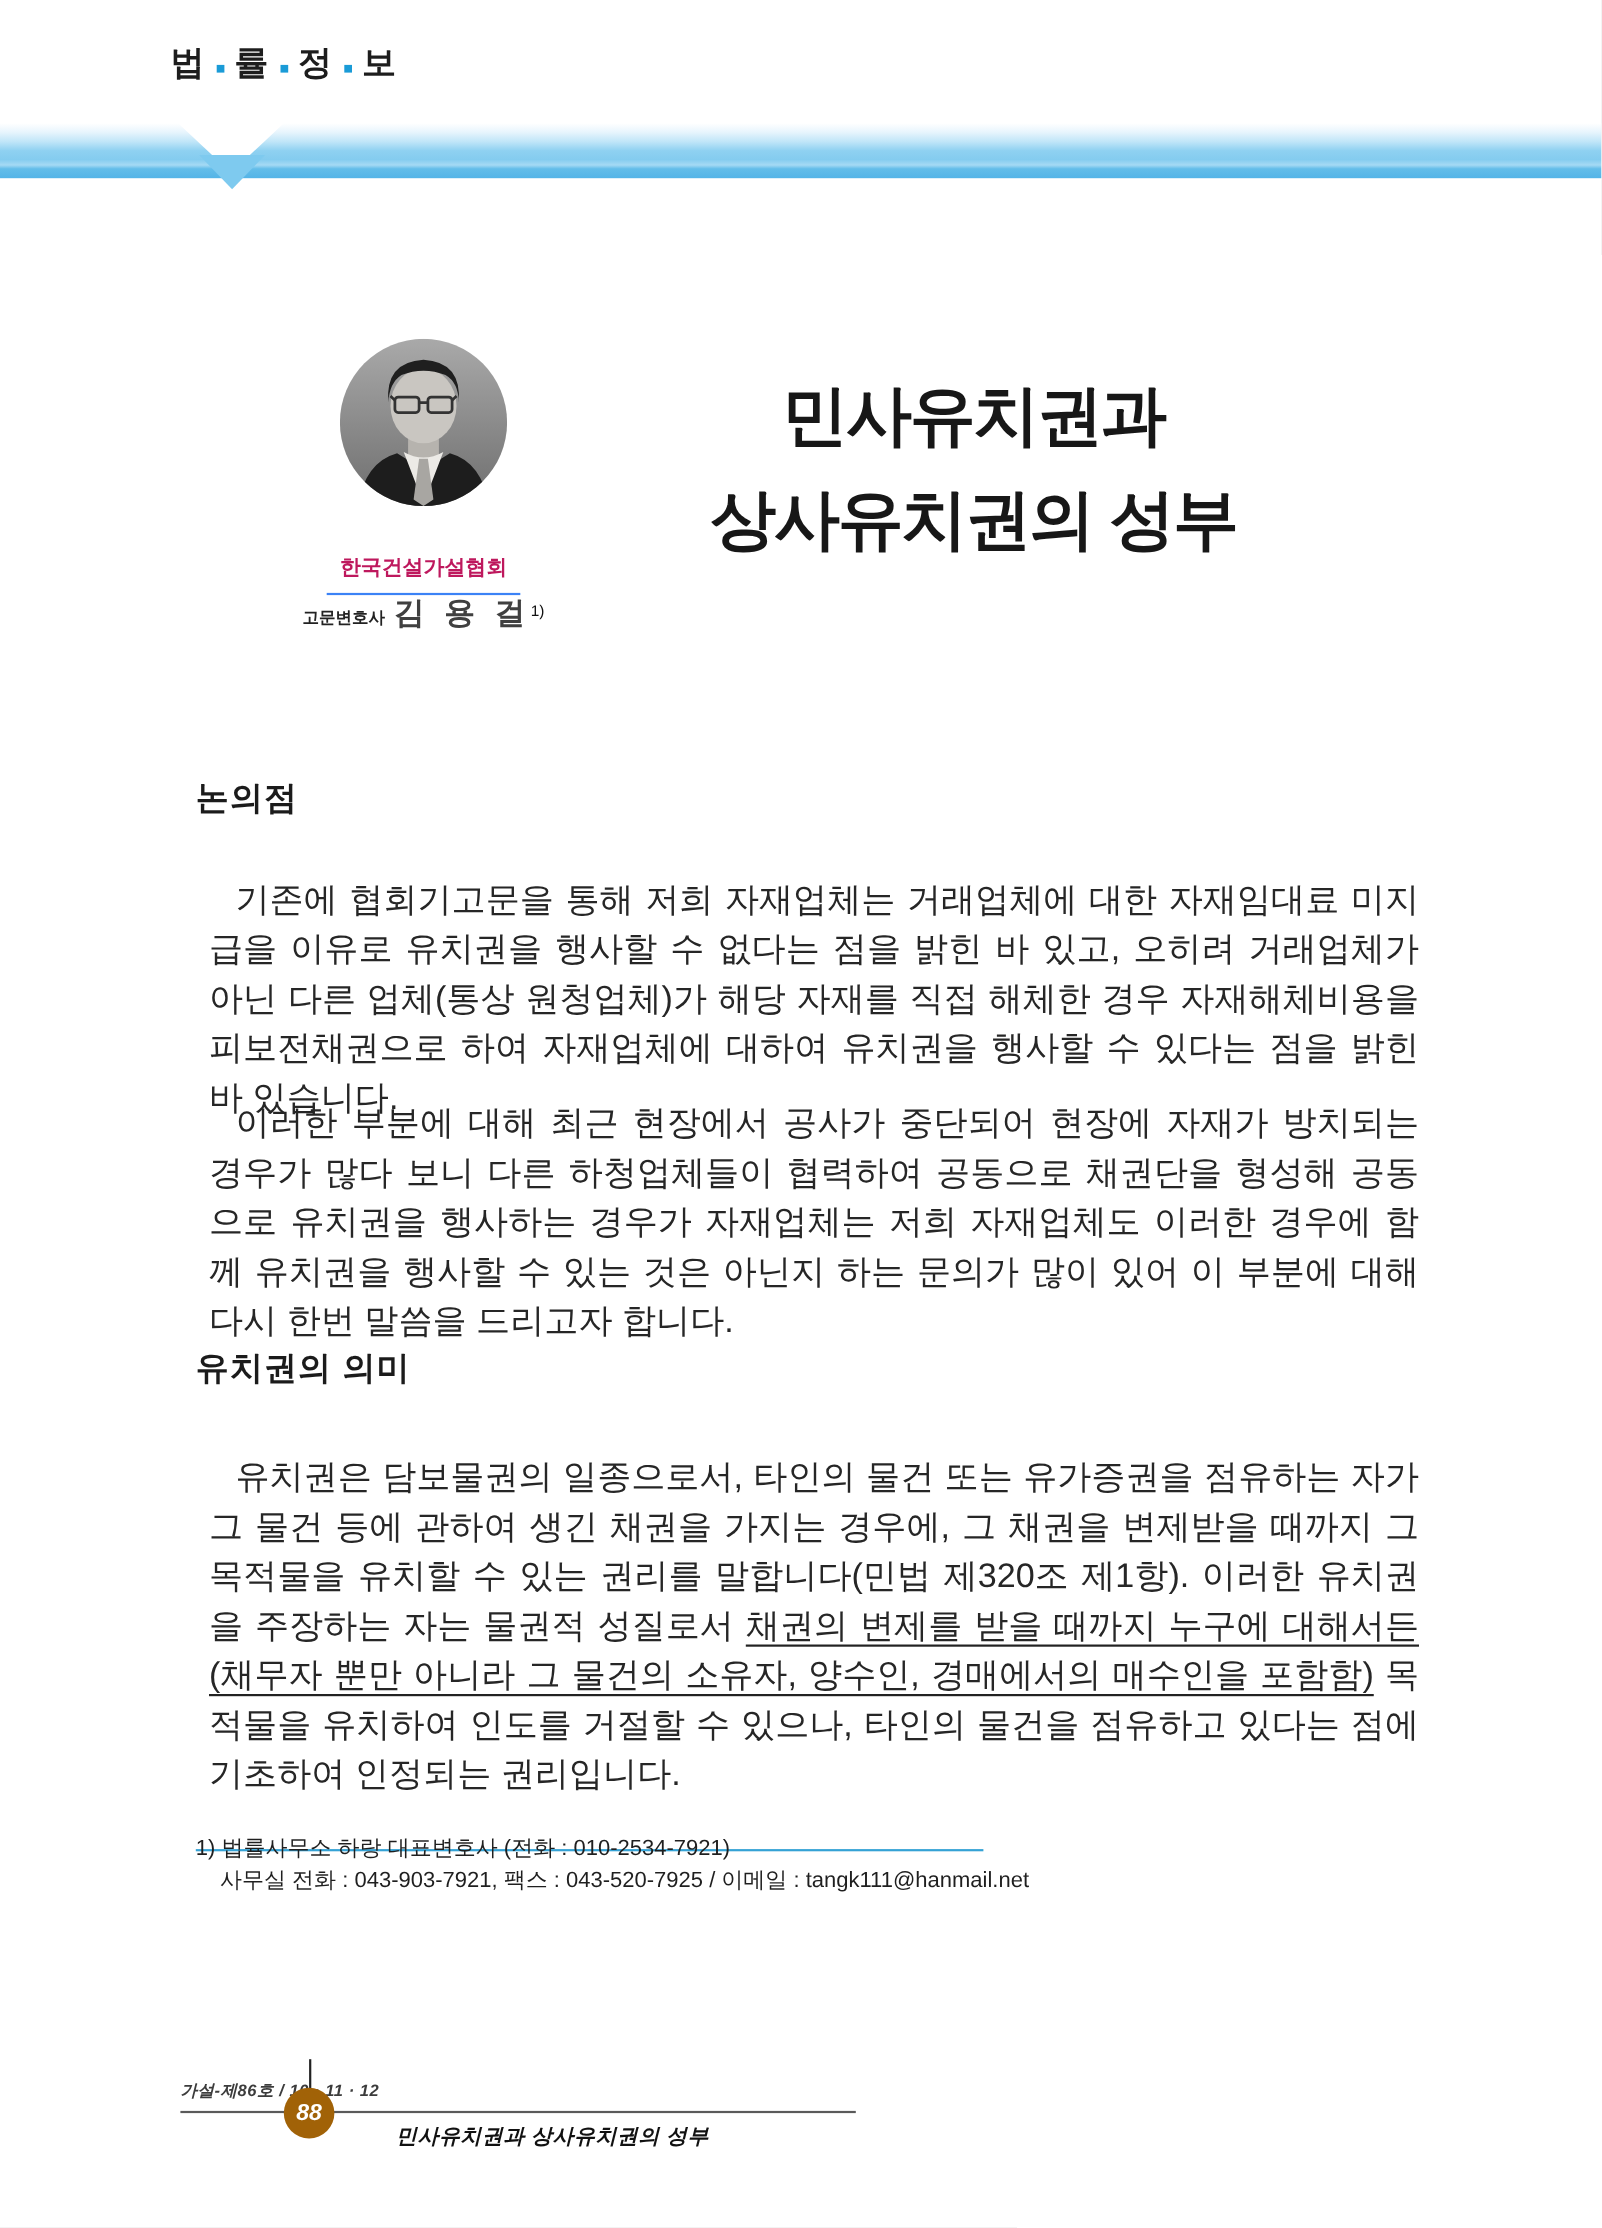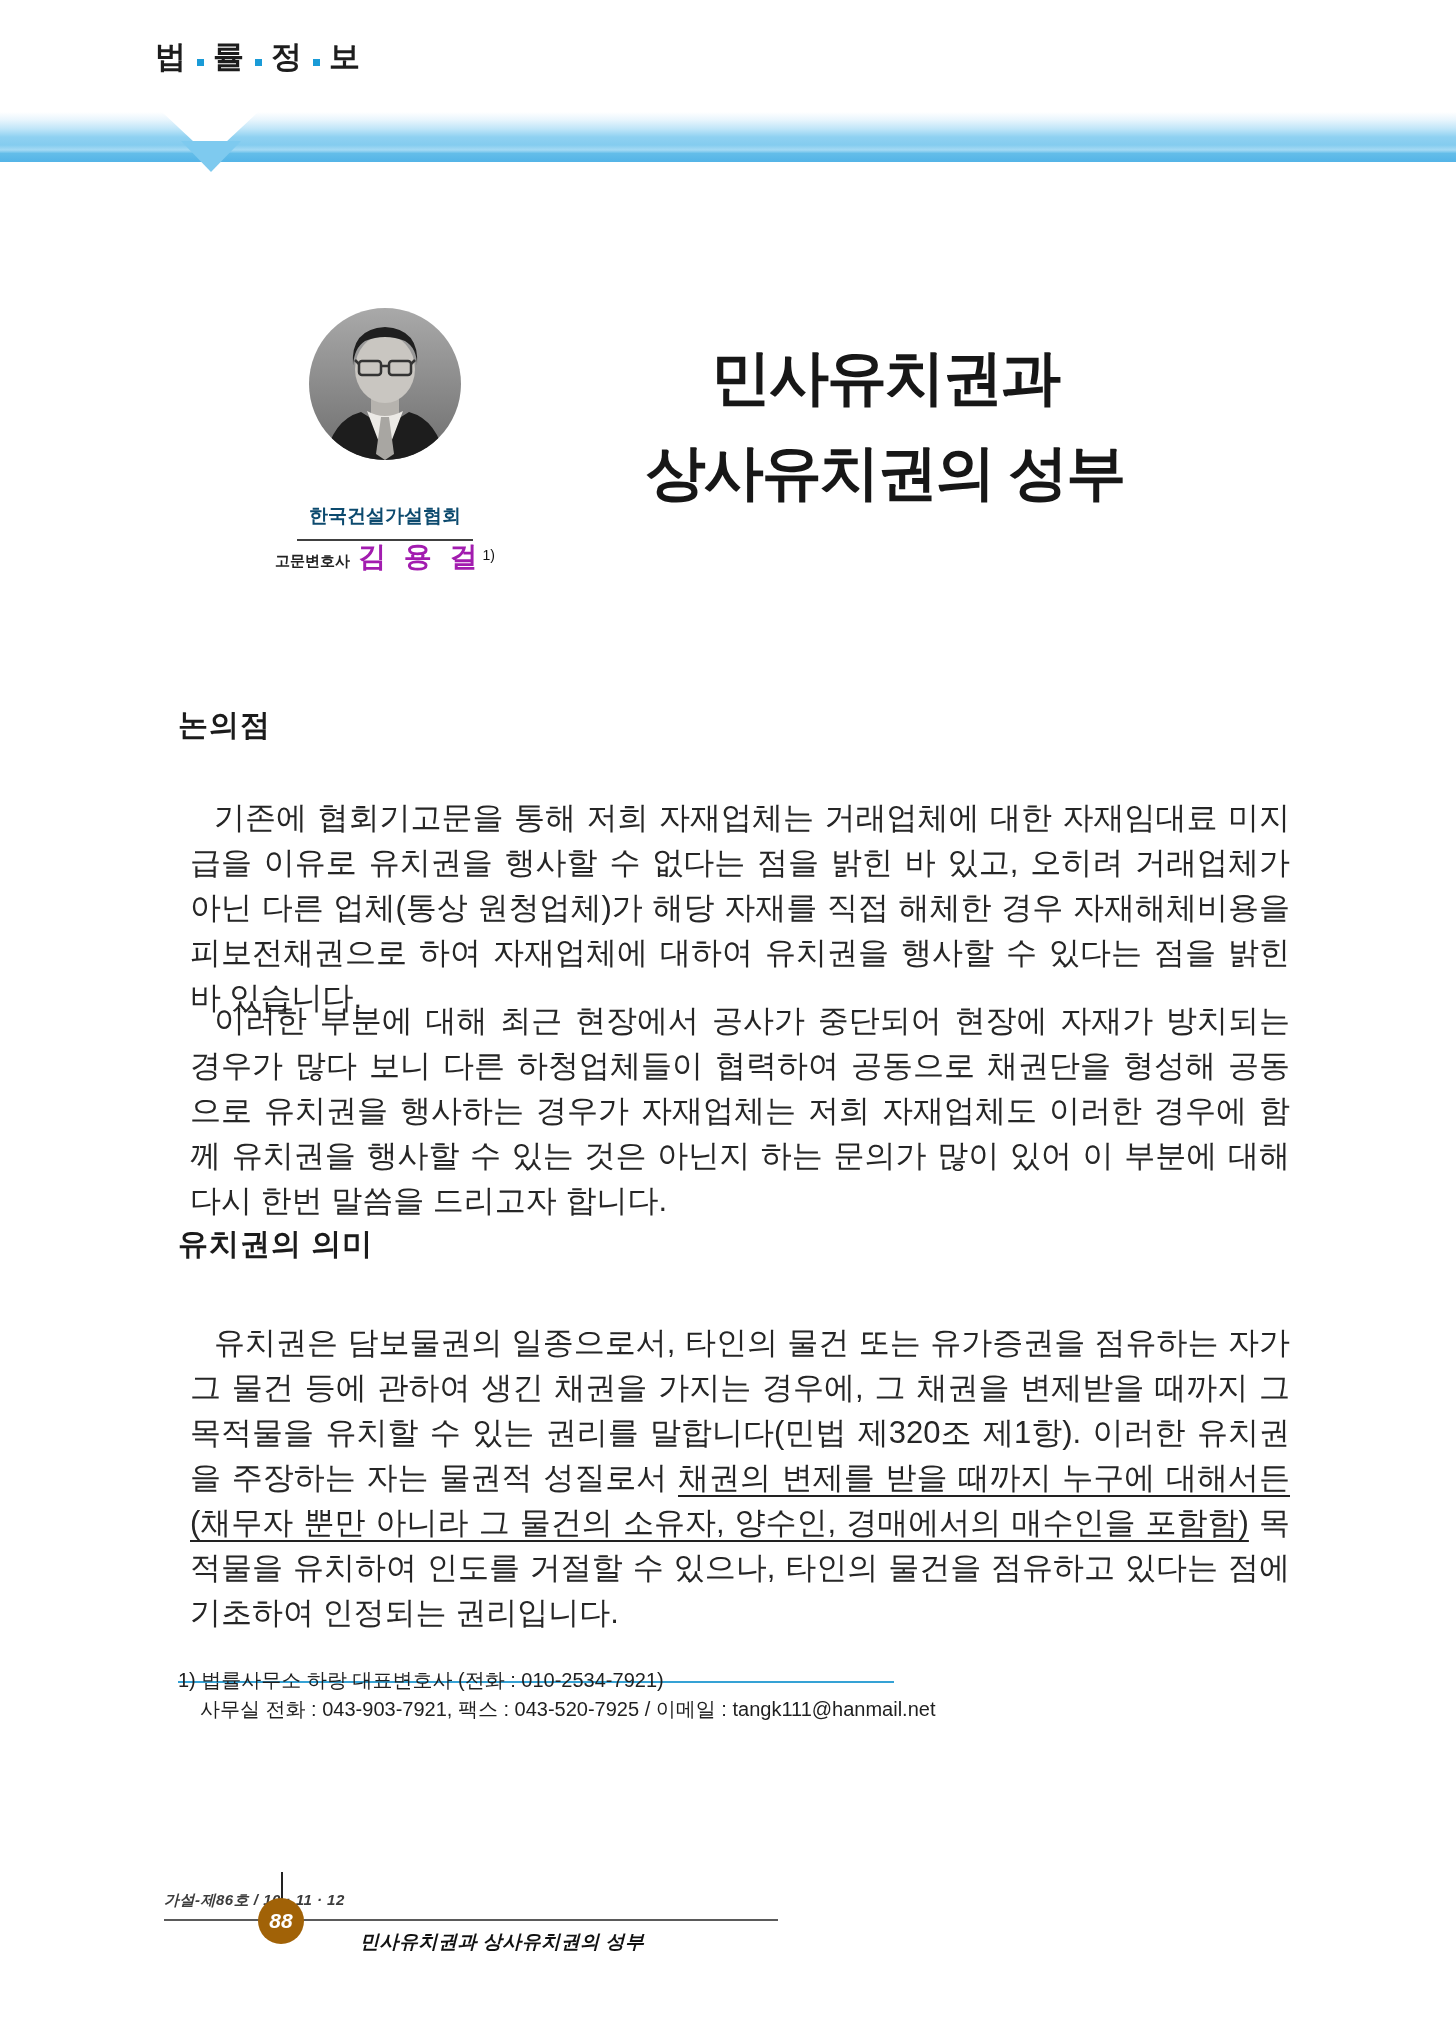--- a/index.html
+++ b/index.html
@@ -32,28 +32,28 @@
     position:absolute; left:181px; top:141px; width:0; height:0; z-index:3;
     border-left:30px solid transparent; border-right:30px solid transparent;
     border-top:31px solid #7ecaef;
   }
   
   .photo{ position:absolute; left:309px; top:308px; width:152px; height:152px; }
   .author-org{
     position:absolute; left:235px; top:503px; width:300px; text-align:center;
   }
   .author-org .org{
-    display:inline-block; font-size:19px; font-weight:700; color:#0c4a6e;
-    padding:0 12px 10px 12px; border-bottom:2px solid #404040;
+    display:inline-block; font-size:19px; font-weight:700; color:#be185d;
+    padding:0 12px 10px 12px; border-bottom:2px solid #3b82f6;
   }
   .author-name{
     position:absolute; left:205px; top:538px; width:360px; text-align:center; white-space:nowrap;
   }
   .author-name .role{ font-size:15px; font-weight:600; color:#222; margin-right:8px;}
-  .author-name .name{ font-size:28px; font-weight:800; color:#a21caf; letter-spacing:5px;}
+  .author-name .name{ font-size:28px; font-weight:800; color:#404040; letter-spacing:5px;}
   .author-name .fn-ref{ font-size:14px; vertical-align:super; color:#111;}
   
   .title{
     position:absolute; left:565px; top:330px; width:640px; text-align:center;
     font-weight:900; color:#171717; font-size:60px; line-height:95px; letter-spacing:-2px;
   }
   
   .h-section{
     position:absolute; left:178px; font-size:30px; font-weight:800; color:#1b1b1b; letter-spacing:1px;
   }

